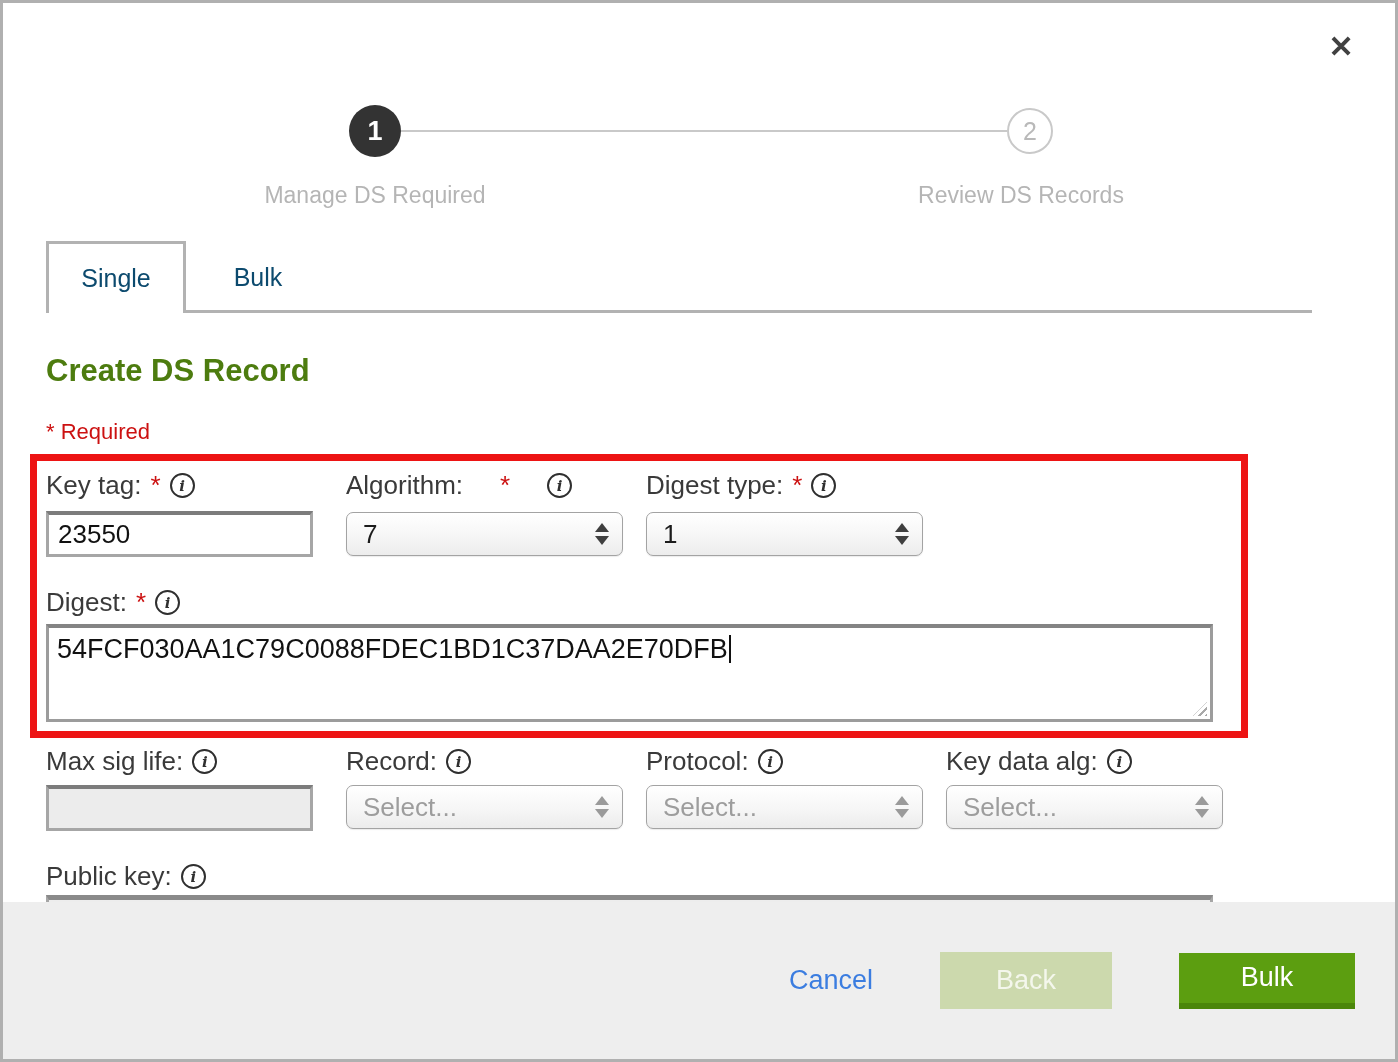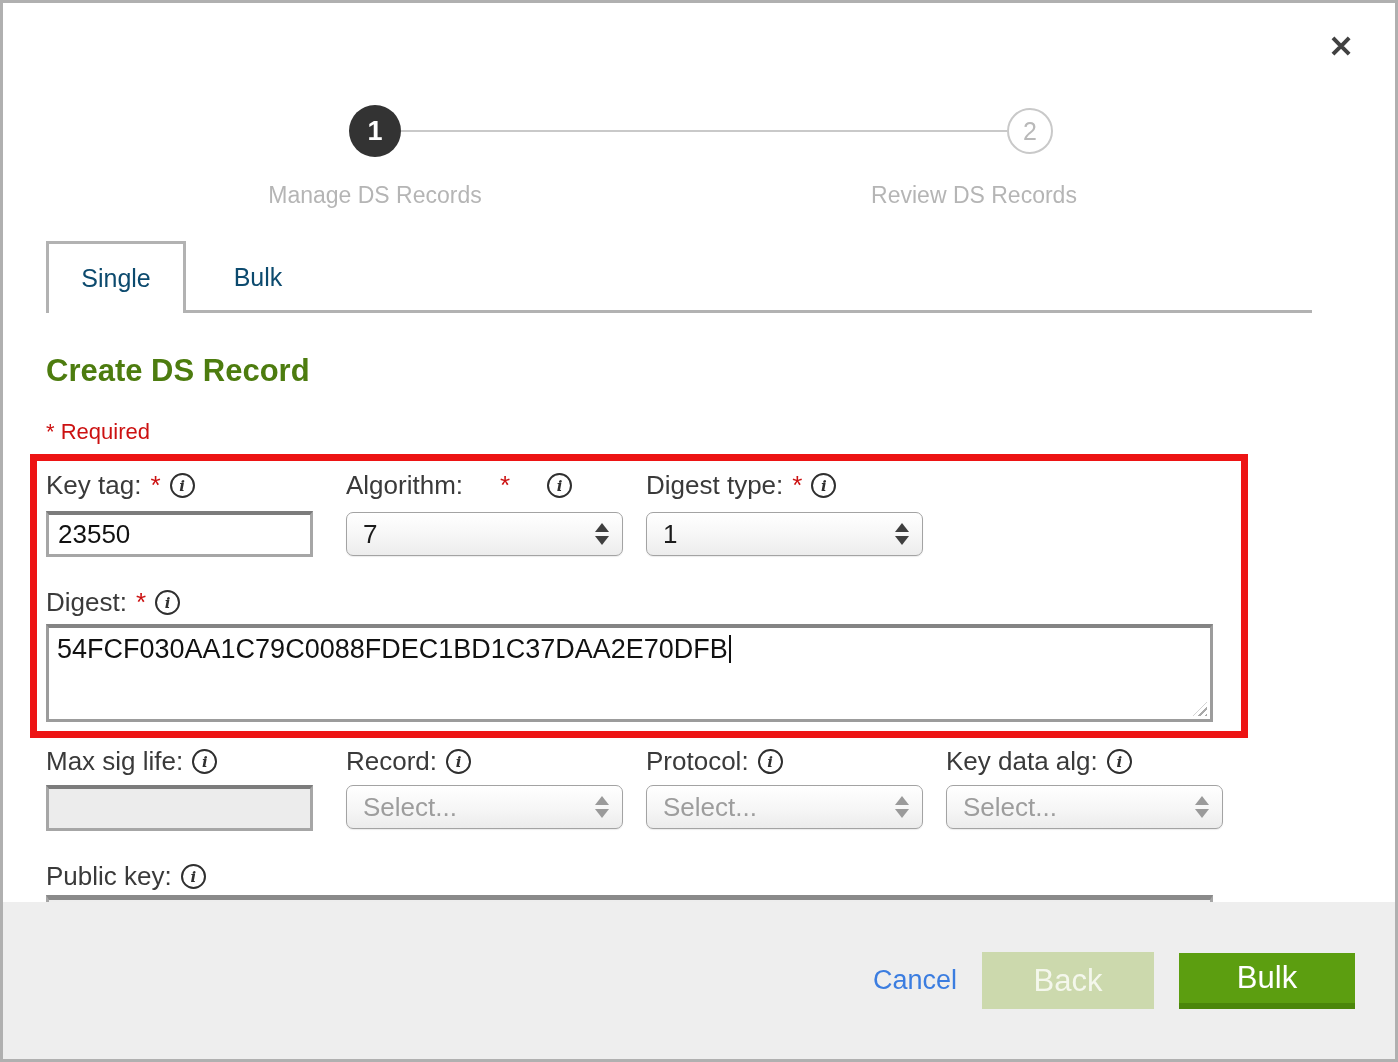--- a/index.html
+++ b/index.html
@@ -14,21 +14,21 @@
     background:none; border:none; font-size:30px; font-weight:bold; color:#414141;
     cursor:pointer; line-height:36px; text-align:center; padding:0;
   }
   
   .step-circle{position:absolute; border-radius:50%; display:flex; align-items:center; justify-content:center; box-sizing:border-box;}
   .step-1{left:346px; top:102px; width:52px; height:52px; background:#333333; color:#ffffff; font-size:27px; font-weight:bold;}
   .step-2{left:1004px; top:105px; width:46px; height:46px; background:#ffffff; border:2px solid #c9c9c9; color:#b9b9b9; font-size:25px;}
   .step-line{position:absolute; left:398px; top:127px; width:606px; height:2px; background:#c9c9c9;}
   .step-label{position:absolute; top:179px; transform:translateX(-50%); font-size:23px; color:#b5b5b5; white-space:nowrap;}
   .step-label.l1{left:372px;}
-  .step-label.l2{left:971px;}
+  .step-label.l2{left:1018px;}
   
   .tabs{position:absolute; left:43px; top:238px; width:1266px; height:72px;}
   .tabs .underline{position:absolute; left:0; right:0; bottom:0; height:3px; background:#b2b2b2;}
   .tab{position:absolute; top:0; height:72px; display:flex; align-items:center; justify-content:center;
        font-size:25px; color:#0c4a6e; cursor:pointer; box-sizing:border-box; background:transparent; border:none;}
   .tab.active{left:0; width:140px; background:#ffffff; border:3px solid #b2b2b2; border-bottom:none; z-index:2; height:72px;}
   .tab.inactive{left:140px; width:144px;}
   
   .page-title{position:absolute; left:43px; top:350px; font-size:31px; font-weight:bold; color:#4d7c0f;}
   .required-note{position:absolute; left:43px; top:416px; font-size:22px; color:#cc1111;}
@@ -83,35 +83,35 @@
     position:absolute; left:43px; top:892px; width:1167px; height:15px; box-sizing:border-box;
     border-left:3px solid #a6a6a6; border-right:3px solid #a6a6a6; border-top:5px solid #8a8a8a;
     background:#ededed;
   }
   
   .footer{
     position:absolute; left:0; right:0; bottom:0; height:157px; background:#eeeeee;
     display:flex; align-items:center; justify-content:flex-end; gap:25px; padding-right:40px; box-sizing:border-box;
   }
   .cancel-link{font-size:27px; color:#3b7de0; text-decoration:none; cursor:pointer; margin-right:0;}
-  .btn{font-family:"Liberation Sans", sans-serif; font-size:31px; border:none; cursor:pointer;}
+  .btn{font-family:"Liberation Sans", sans-serif; font-size:27px; border:none; cursor:pointer;margin-left:42px;}
   .btn.back{width:172px; height:57px; background:#ccd9ad; color:#f4f7ec;}
   .btn.next{width:176px; height:56px; background:#5c9e10; border-bottom:6px solid #4b860a; color:#ffffff;}
 </style>
 </head>
 <body>
 
 <div class="page">
 
   <button class="close-btn">✕</button>
 
   <div class="step-line"></div>
   <div class="step-circle step-1">1</div>
   <div class="step-circle step-2">2</div>
-  <div class="step-label l1">Manage DS Records</div>
+  <div class="step-label l1">Manage DS Required</div>
   <div class="step-label l2">Review DS Records</div>
 
   <div class="tabs">
     <div class="underline"></div>
     <button class="tab active">Single</button>
     <button class="tab inactive">Bulk</button>
   </div>
 
   <div class="page-title">Create DS Record</div>
   <div class="required-note">* Required</div>

